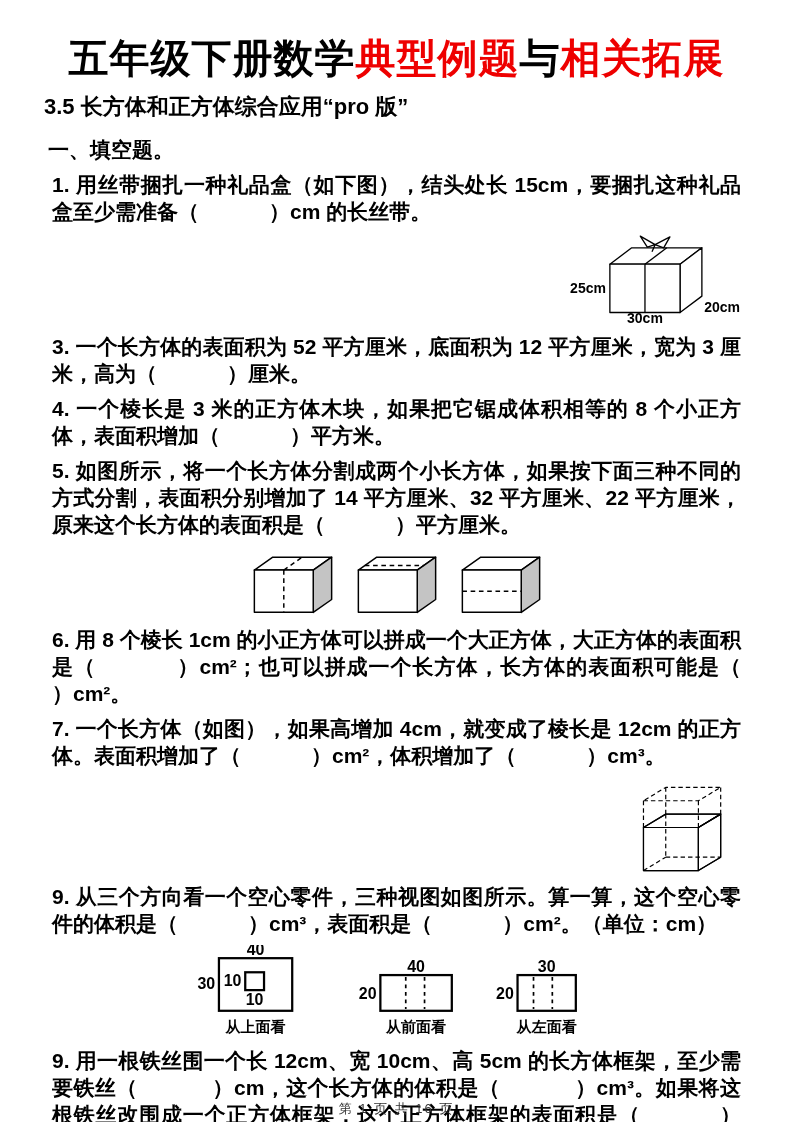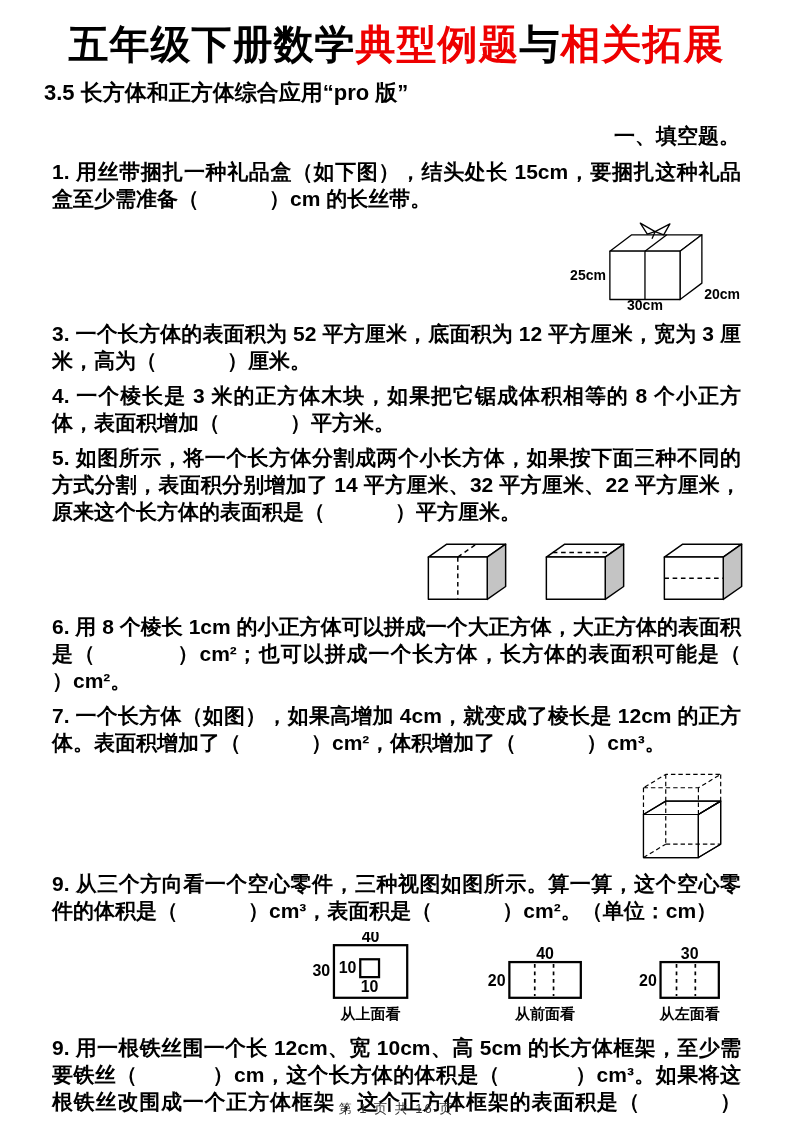--- a/index.html
+++ b/index.html
@@ -3,60 +3,59 @@
 <meta charset="utf-8">
 <style>
   html, body { margin: 0; padding: 0; background: #ffffff; }
   .page {
     position: relative;
     width: 793px;
     height: 1122px;
     margin: 0 auto;
     background: #ffffff;
     box-sizing: border-box;
-    padding: 12px 44px 0 44px;
+    padding: 26px 44px 0 44px;
     overflow: hidden;
     font-family: "Liberation Sans", sans-serif;
     color: #000;
   }
   .title {
     margin: 10px 0 12px 0;
     text-align: center;
     font-size: 40px;
     font-weight: bold;
     letter-spacing: 1px;
     line-height: 1.1;
   }
   .title .red { color: #ee0000; }
   .subtitle {
     margin: 0 0 14px 0;
     font-size: 22px;
     font-weight: 600;
   }
   .section-heading {
-    margin: 9px;
+    margin: 4px;
     font-size: 21px;
     font-weight: 600;
     line-height: 27px;
-    text-align: right;
   }
   .q {
     margin: 8px;
     font-size: 21px;
     font-weight: 600;
     line-height: 27px;
     white-space: pre-wrap;
     text-align: justify;
   }
   .fig { text-align: right; margin: 2px 0; }
   .fig-row {
     display: flex;
-    justify-content: flex-end;
+    justify-content: center;
     align-items: flex-end;
-    gap: 26px;
+    gap: 12px;
     margin: 2px 0;
   }
   svg { display: inline-block; vertical-align: bottom; }
   svg text {
     font-family: "Liberation Sans", sans-serif;
     font-weight: 600;
     fill: #000;
   }
   .footer {
     position: absolute;

